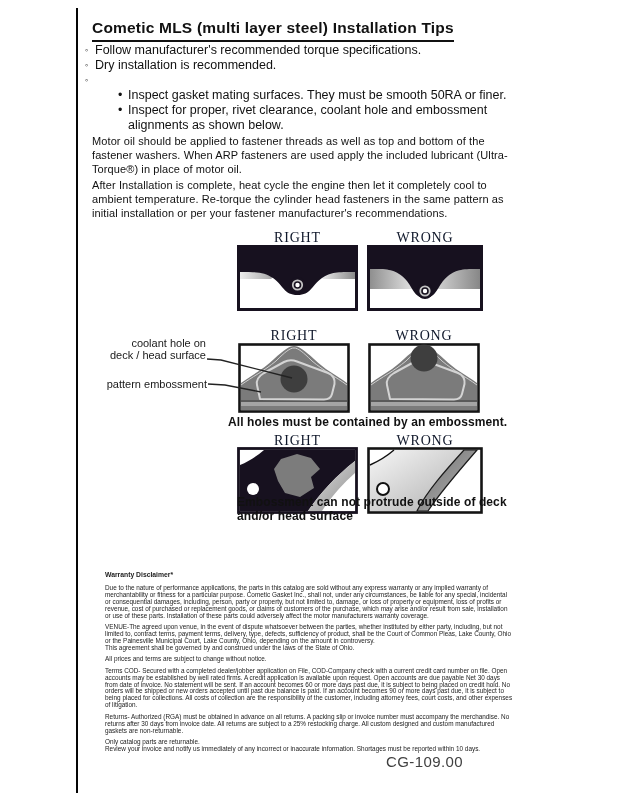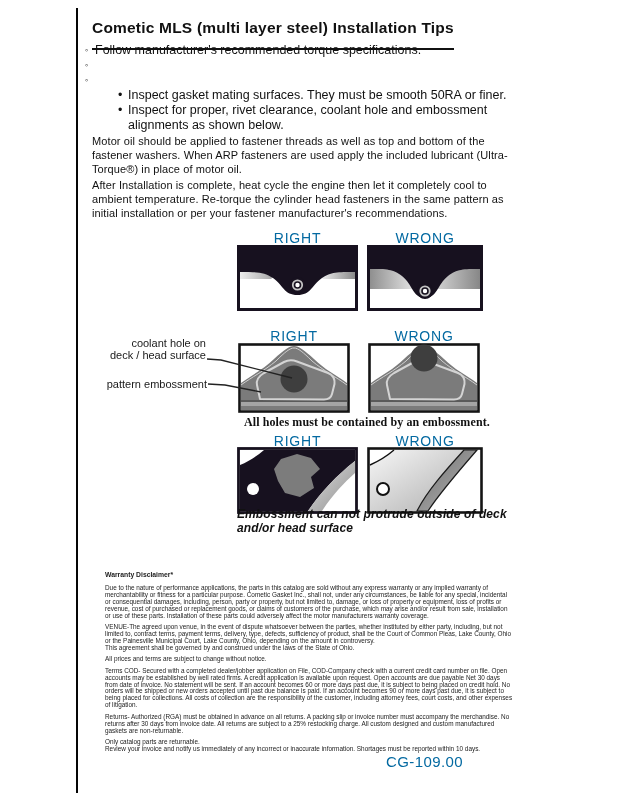--- a/index.html
+++ b/index.html
@@ -1,55 +1,56 @@
 <!DOCTYPE html>
 <html><head>
 <meta charset="utf-8">
 <style>
   html,body{margin:0;padding:0;background:#fff;}
   .page{position:relative;width:618px;height:800px;background:#fff;overflow:hidden;
         font-family:"Liberation Sans", sans-serif;color:#111;}
   .abs{position:absolute;}
   .scan-line{left:76px;top:8px;width:2px;height:785px;background:#050505;}
   .title{left:92px;top:19px;font-size:15.5px;font-weight:bold;letter-spacing:.2px;
-         border-bottom:2px solid #111;padding-bottom:11px;white-space:nowrap;}
+         border-bottom:2px solid #111;padding-bottom:3px;white-space:nowrap;}
   .bullets{left:85px;top:43px;width:445px;font-size:12.5px;line-height:15px;}
   .b-row{display:flex;}
   .b-row.lvl2{margin-left:33px;}
   .b-marker{width:10px;flex:0 0 10px;text-align:left;}
   .b-row.lvl1 .b-marker{font-size:9px;line-height:15px;}
   .diesel-h{left:92px;top:116px;font-size:13.5px;font-weight:bold;}
   .para{left:92px;width:428px;font-size:11px;line-height:13.8px;letter-spacing:.1px;}
   .p1{top:135px;} .p2{top:163px;margin-top:16px;} .pnote{top:204px;}
-  .fig-h{font-size:14px;letter-spacing:.8px;text-align:center;color:#0369a1;}
+  .fig-h{font-size:14px;letter-spacing:.8px;text-align:center;color:#0f172a;font-family:Liberation Serif, serif;}
   .fig-cap{font-size:12px;font-weight:bold;letter-spacing:.1px;}
   .pre{white-space:pre-line;}
   .fig-label{font-size:11px;line-height:11.5px;text-align:right;width:122px;color:#1a1a1a;}
   .legal{left:105px;top:572px;width:409px;font-size:6.4px;line-height:6.9px;color:#1c1c1c;}
   .legal h4{font-size:6.8px;margin:0 0 6px 0;}
   .legal p{margin:0 0 4.6px 0;}
-  .pagenum{left:386px;top:753px;font-size:15px;letter-spacing:.4px;color:#0369a1;}
+  .pagenum{left:386px;top:753px;font-size:15px;letter-spacing:.4px;color:#404040;}
   svg{display:block;}
 </style>
 </head>
 <body>
 
 <div class="page">
 
   <div class="abs scan-line"></div>
 
   <div class="abs title">Cometic MLS (multi layer steel) Installation Tips</div>
 
   <div class="abs bullets">
     <div class="b-row lvl1">
       <span class="b-marker">◦</span>
       <span>Follow manufacturer's recommended torque specifications.</span>
     </div>
     <div class="b-row lvl1">
       <span class="b-marker">◦</span>
+      <span>Dry installation is recommended.</span>
     </div>
     <div class="b-row lvl1">
       <span class="b-marker">◦</span>
     </div>
     <div class="b-row lvl2">
       <span class="b-marker">•</span>
       <span>Inspect gasket mating surfaces.  They must be smooth 50RA or finer.</span>
     </div>
     <div class="b-row lvl2">
       <span class="b-marker">•</span>
@@ -125,21 +126,21 @@
     <rect x="3" y="59" width="106" height="4" fill="#a5a5a5"></rect>
     <path d="M22,56 L19,42 C18,37 21,33 26,30 L46,19 C50,17 55,17 59,18.5 L90,30 C95,32 97,36 96.5,41 L94,51 C93,55 90,56.5 86,56.5 Z" fill="none" stroke="#d4d4d4" stroke-width="2" stroke-linejoin="round"></path>
     <circle cx="56" cy="15" r="13.5" fill="#3e3e3e"></circle>
   </svg>
 
   <svg class="abs" style="left:100px;top:330px;" width="200" height="80" viewBox="0 0 200 80">
     <polyline points="107,29 121,30 192,48" fill="none" stroke="#222" stroke-width="1.3"></polyline>
     <polyline points="108,54 125,55 161,62" fill="none" stroke="#222" stroke-width="1.3"></polyline>
   </svg>
 
-  <div class="abs fig-cap" style="left:244px;top:415px;font-family:Liberation Serif, serif;">All holes must be contained by an embossment.</div>
+  <div class="abs fig-cap" style="left:228px;top:415px;">All holes must be contained by an embossment.</div>
 
   <div class="abs fig-h" style="left:237px;top:433px;width:121px;">RIGHT</div>
   <div class="abs fig-h" style="left:367px;top:433px;width:116px;">WRONG</div>
 
   <svg class="abs" style="left:237px;top:447px;" width="121" height="67" viewBox="0 0 121 67">
     <defs>
       <linearGradient id="g3a" x1="0" y1="0" x2="1" y2="1">
         <stop offset="0" stop-color="#e0e0e0"></stop>
           <stop offset="1" stop-color="#8f8f8f"></stop>
       </linearGradient>
@@ -162,21 +163,21 @@
           <stop offset="1" stop-color="#b5b5b5"></stop>
       </linearGradient>
     </defs>
     <rect x="1.5" y="1.5" width="113" height="64" fill="#ffffff" stroke="#141414" stroke-width="2.6"></rect>
     <path d="M3,18 C12,14 20,9 27,3 H97 C78,24 60,44 50,64 H3 Z" fill="url(#g4a)"></path>
     <path d="M3,18 C12,14 20,9 27,3" fill="none" stroke="#111" stroke-width="1.4"></path>
     <path d="M97,3 H110 C90,26 72,47 61,64 H50 C60,44 78,24 97,3 Z" fill="url(#g4b)" stroke="#1a1a1a" stroke-width="1.2"></path>
     <circle cx="16" cy="42" r="6" fill="#ffffff" stroke="#111" stroke-width="2"></circle>
   </svg>
 
-  <div class="abs fig-cap pre" style="left:237px;top:508px;line-height:13.5px;font-style:italic;">Embossment can not protrude outside of deck
+  <div class="abs fig-cap pre" style="left:237px;top:496px;line-height:13.5px;">Embossment can not protrude outside of deck
 and/or head surface</div>
 
   <div class="abs legal">
     <h4>Warranty Disclaimer*</h4>
     <p class="pre">Due to the nature of performance applications, the parts in this catalog are sold without any express warranty or any implied warranty of merchantability or fitness for a particular purpose. Cometic Gasket Inc., shall not, under any circumstances, be liable for any special, incidental or consequential damages, including, person, party or property, but not limited to, damage, or loss of property or equipment, loss of profits or revenue, cost of purchased or replacement goods, or claims of customers of the purchase, which may arise and/or result from sale, installation or use of these parts. Installation of these parts could adversely affect the motor manufacturers warranty coverage.</p>
     <p class="pre">VENUE-The agreed upon venue, in the event of dispute whatsoever between the parties, whether instituted by either party, including, but not limited to, contract terms, payment terms, delivery, type, defects, sufficiency of product, shall be the Court of Common Pleas, Lake County, Ohio or the Painesville Municipal Court, Lake County, Ohio, depending on the amount in controversy.
 This agreement shall be governed by and construed under the laws of the State of Ohio.</p>
     <p class="pre">All prices and terms are subject to change without notice.</p>
     <p class="pre">Terms COD- Secured with a completed dealer/jobber application on File, COD-Company check with a current credit card number on file. Open accounts may be established by well rated firms. A credit application is available upon request. Open accounts are due payable Net 30 days from date of invoice. No statement will be sent. If an account becomes 60 or more days past due, it is subject to being placed on credit hold. No orders will be shipped or new orders accepted until past due balance is paid. If an account becomes 90 or more days past due, it is subject to being placed for collections. All costs of collection are the responsibility of the customer, including attorney fees, court costs, and other expenses of litigation.</p>
     <p class="pre">Returns- Authorized (RGA) must be obtained in advance on all returns. A packing slip or invoice number must accompany the merchandise. No returns after 30 days from invoice date. All returns are subject to a 25% restocking charge. All custom designed and custom manufactured gaskets are non-returnable.</p>

